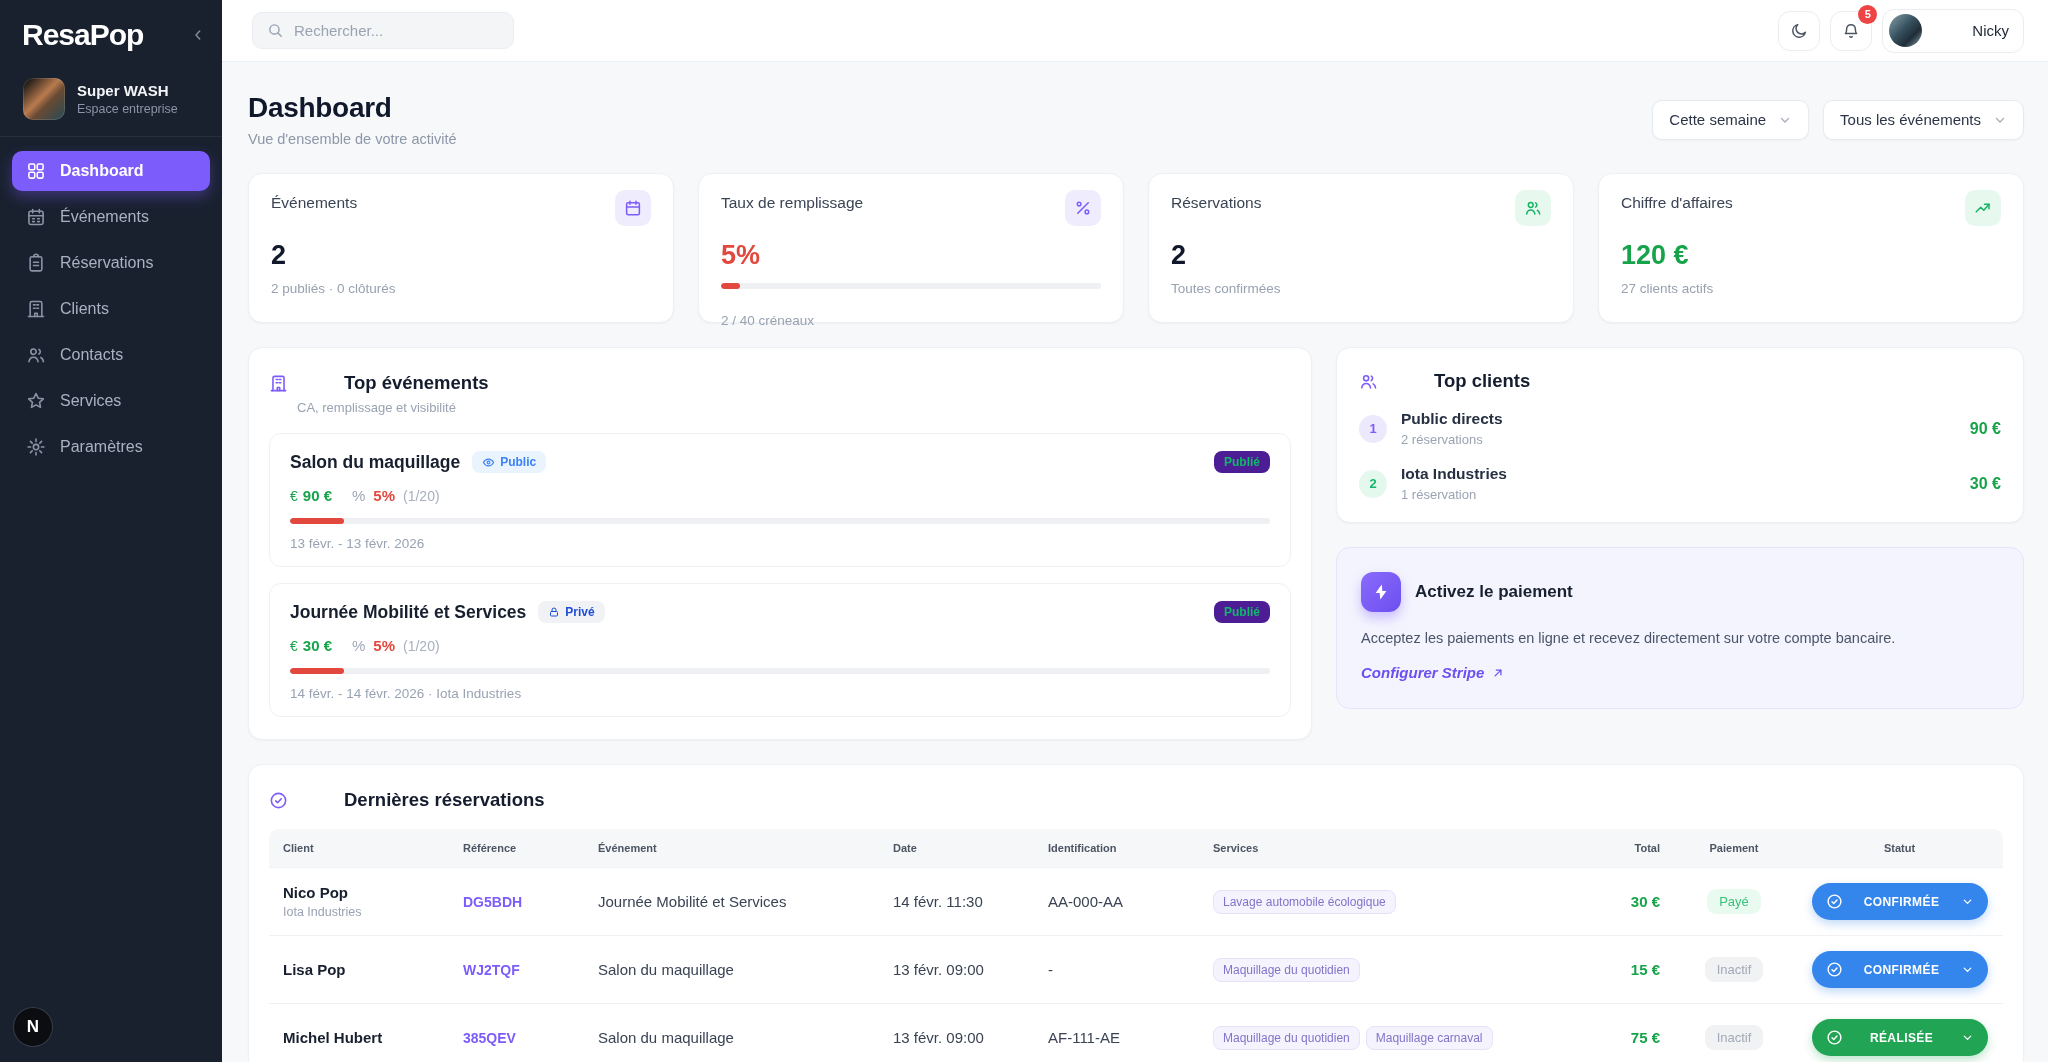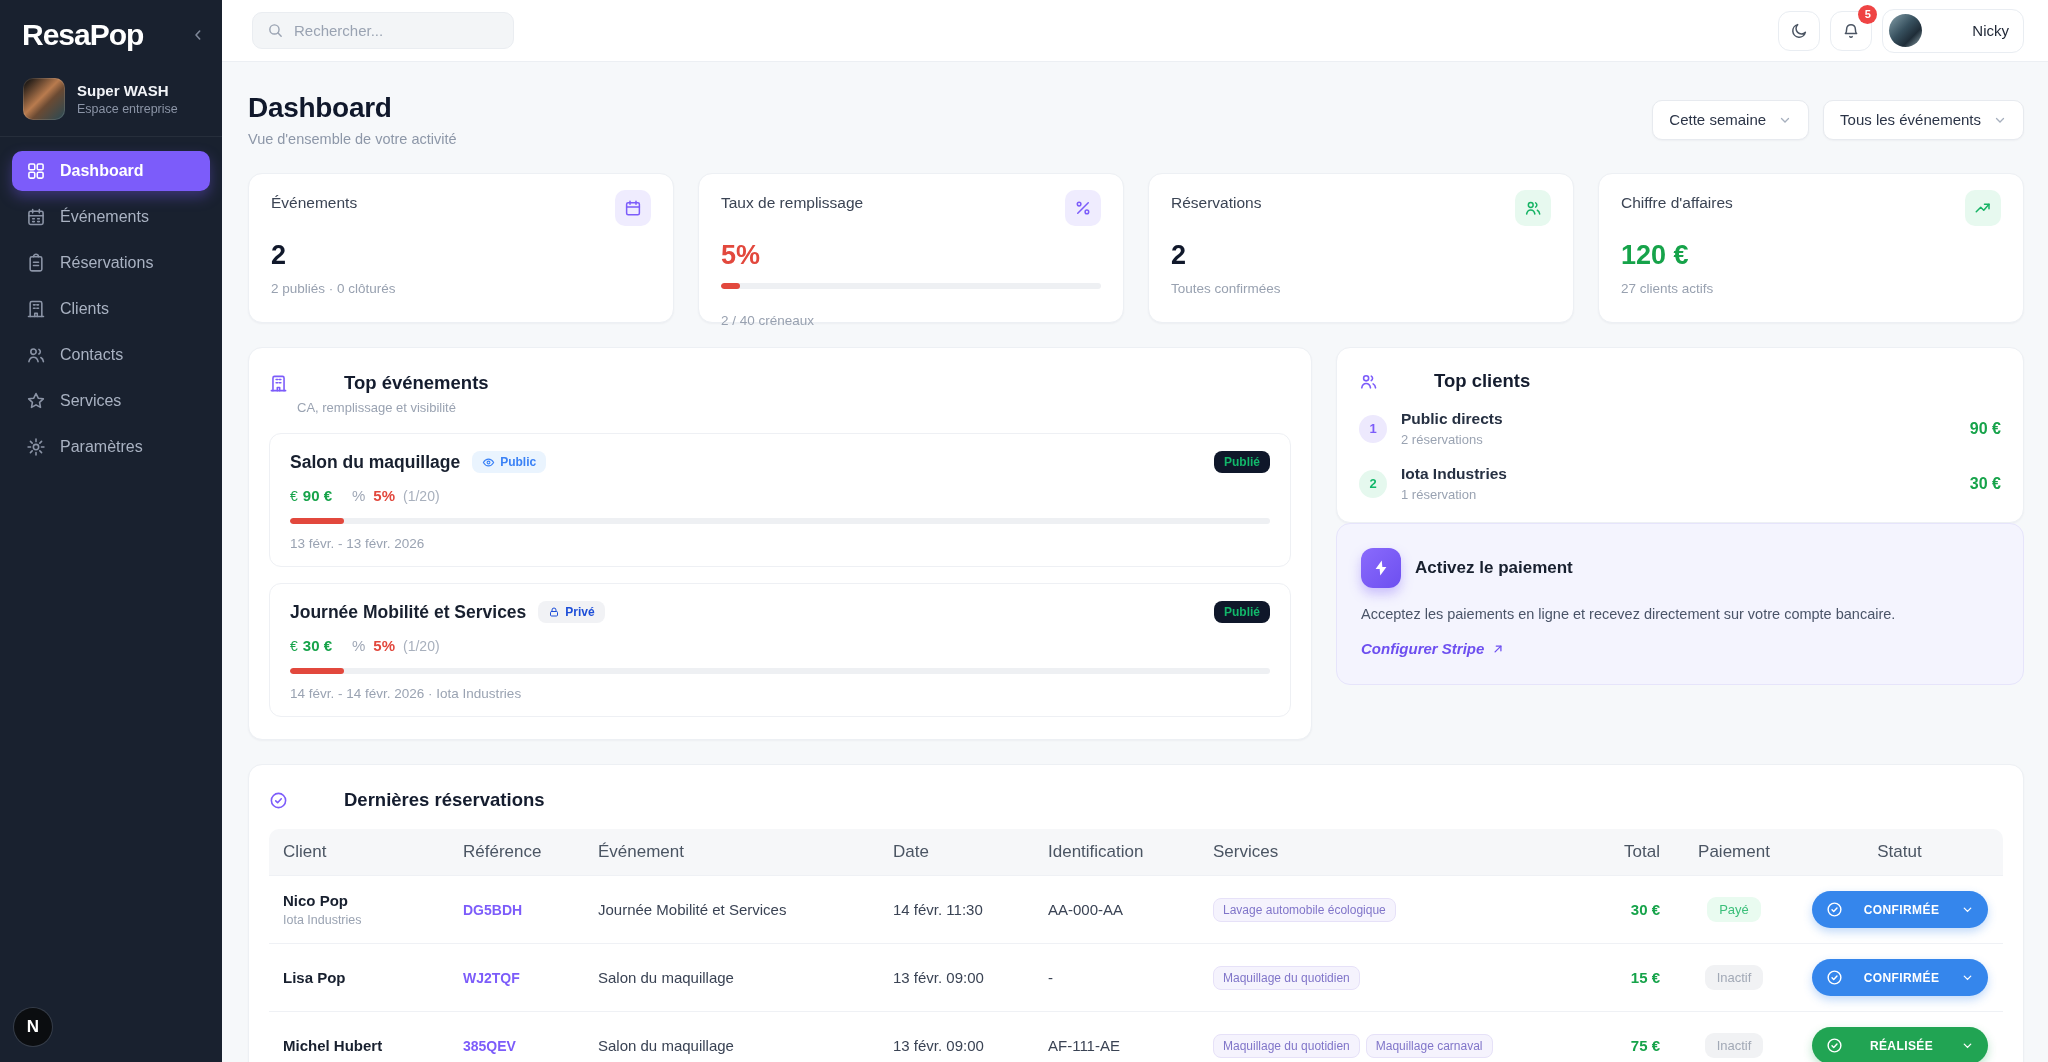--- a/index.html
+++ b/index.html
@@ -68,31 +68,31 @@
   .panel-sub { font-size:13px; color:#9AA3B2; margin-top:6px; margin-left:28px; }
   .top-events { padding:24px 20px 22px 20px; }
   .events-list { display:flex; flex-direction:column; gap:16px; margin-top:18px; }
   .event-item { border:1px solid #EEF0F4; border-radius:12px; padding:17px 20px 15px 20px; }
   .event-row1 { display:flex; align-items:center; justify-content:space-between; }
   .event-name-wrap { display:flex; align-items:center; gap:12px; }
   .event-name { font-size:17.5px; font-weight:700; color:#18202F; }
   .tag { display:inline-flex; align-items:center; gap:5px; font-size:12px; font-weight:600; padding:4px 10px; border-radius:8px; }
   .tag-public { background:#EAF4FE; color:#3B82F6; }
   .tag-prive { background:#F1F2F5; color:#1d4ed8; }
-  .tag-publie { background:#0f172a; color:#12B76A; }
+  .tag-publie { background:#4c1d95; color:#12B76A; }
   .event-metrics { display:flex; align-items:center; gap:8px; margin-top:14px; font-size:15px; }
   .m-euro { color:#16A34A; display:flex; align-items:center; gap:5px; font-weight:700; }
   .m-euro .sym { font-size:14px; font-weight:400; }
   .m-pct { color:#A0A8B6; margin-left:12px; }
   .m-pct-val { color:#E2483D; font-weight:700; }
   .m-detail { color:#A8B0BD; font-size:14px; }
   .event-item .progress { margin-top:14px; }
   .event-dates { font-size:13.5px; color:#9AA3B2; margin-top:12px; }
 
-  .right-col { display:flex; flex-direction:column; }
+  .right-col { display:flex; flex-direction:column; gap:24px; }
   .top-clients { padding:22px 22px 20px 22px; }
   .client-row { display:flex; align-items:center; gap:14px; margin-top:18px; }
   .rank { width:28px; height:28px; border-radius:50%; display:flex; align-items:center; justify-content:center; font-size:13px; font-weight:700; }
   .rank-1 { background:#EDE9FD; color:#7C5CFA; }
   .rank-2 { background:#E5F8EE; color:#12B76A; }
   .client-meta { flex:1; }
   .client-name { font-size:15.5px; color:#26304200; color:#263042; font-weight:600; }
   .client-detail { font-size:13px; color:#9AA3B2; margin-top:4px; }
   .client-amount { font-size:16px; font-weight:700; color:#16A34A; }
 
@@ -100,21 +100,21 @@
   .pay-head { display:flex; align-items:center; gap:14px; }
   .pay-ic { width:40px; height:40px; border-radius:12px; background:linear-gradient(135deg,#8A6BFC,#6D4FF0); display:flex; align-items:center; justify-content:center; box-shadow:0 6px 12px rgba(124,92,250,.35); }
   .pay-title { font-size:17px; font-weight:700; color:#18202F; }
   .pay-desc { font-size:14.5px; color:#4A5468; margin-top:16px; line-height:1.4; }
   .pay-link { display:inline-flex; align-items:center; gap:7px; margin-top:16px; color:#6D4FF0; font-size:15px; font-weight:600; cursor:pointer; text-decoration:none;font-style:italic; }
 
   
   .reservations { padding:24px 20px 4px 20px; margin-bottom:22px; }
   .tbl-wrap { margin-top:18px; border-radius:10px; overflow:hidden; }
   table { width:100%; border-collapse:collapse; table-layout:fixed; }
-  thead th { background:#F6F7F9; color:#4B5563; font-size:17px; font-weight:400; text-align:left; padding:13px 14px; }
+  thead th { background:#F6F7F9; color:#4B5563; font-size:11px; font-weight:700; text-align:left; padding:13px 14px; }
   tbody td { padding:15px 14px; border-top:1px solid #EFF1F5; font-size:15px; color:#3A4354; vertical-align:middle; background:#fff; }
   col.c-client{width:180px;} col.c-ref{width:135px;} col.c-event{width:295px;} col.c-date{width:155px;}
   col.c-id{width:165px;} col.c-serv{width:390px;} col.c-total{width:85px;} col.c-pay{width:120px;} col.c-status{width:211px;}
   .cell-client-name { font-weight:700; color:#18202F; }
   .cell-client-sub { font-size:12.5px; color:#9AA3B2; margin-top:4px; }
   .cell-ref { color:#7C5CFA; font-weight:700; font-size:14px; cursor:pointer; }
   .serv-badges { display:flex; gap:6px; flex-wrap:wrap; }
   .serv-badge { background:#F5F3FD; border:1px solid #E6E1F8; color:#8075C9; font-size:12px; padding:4px 9px; border-radius:8px; white-space:nowrap; }
   td.t-total { text-align:right; } th.t-total { text-align:right; }
   td.t-center,th.t-center { text-align:center; }

